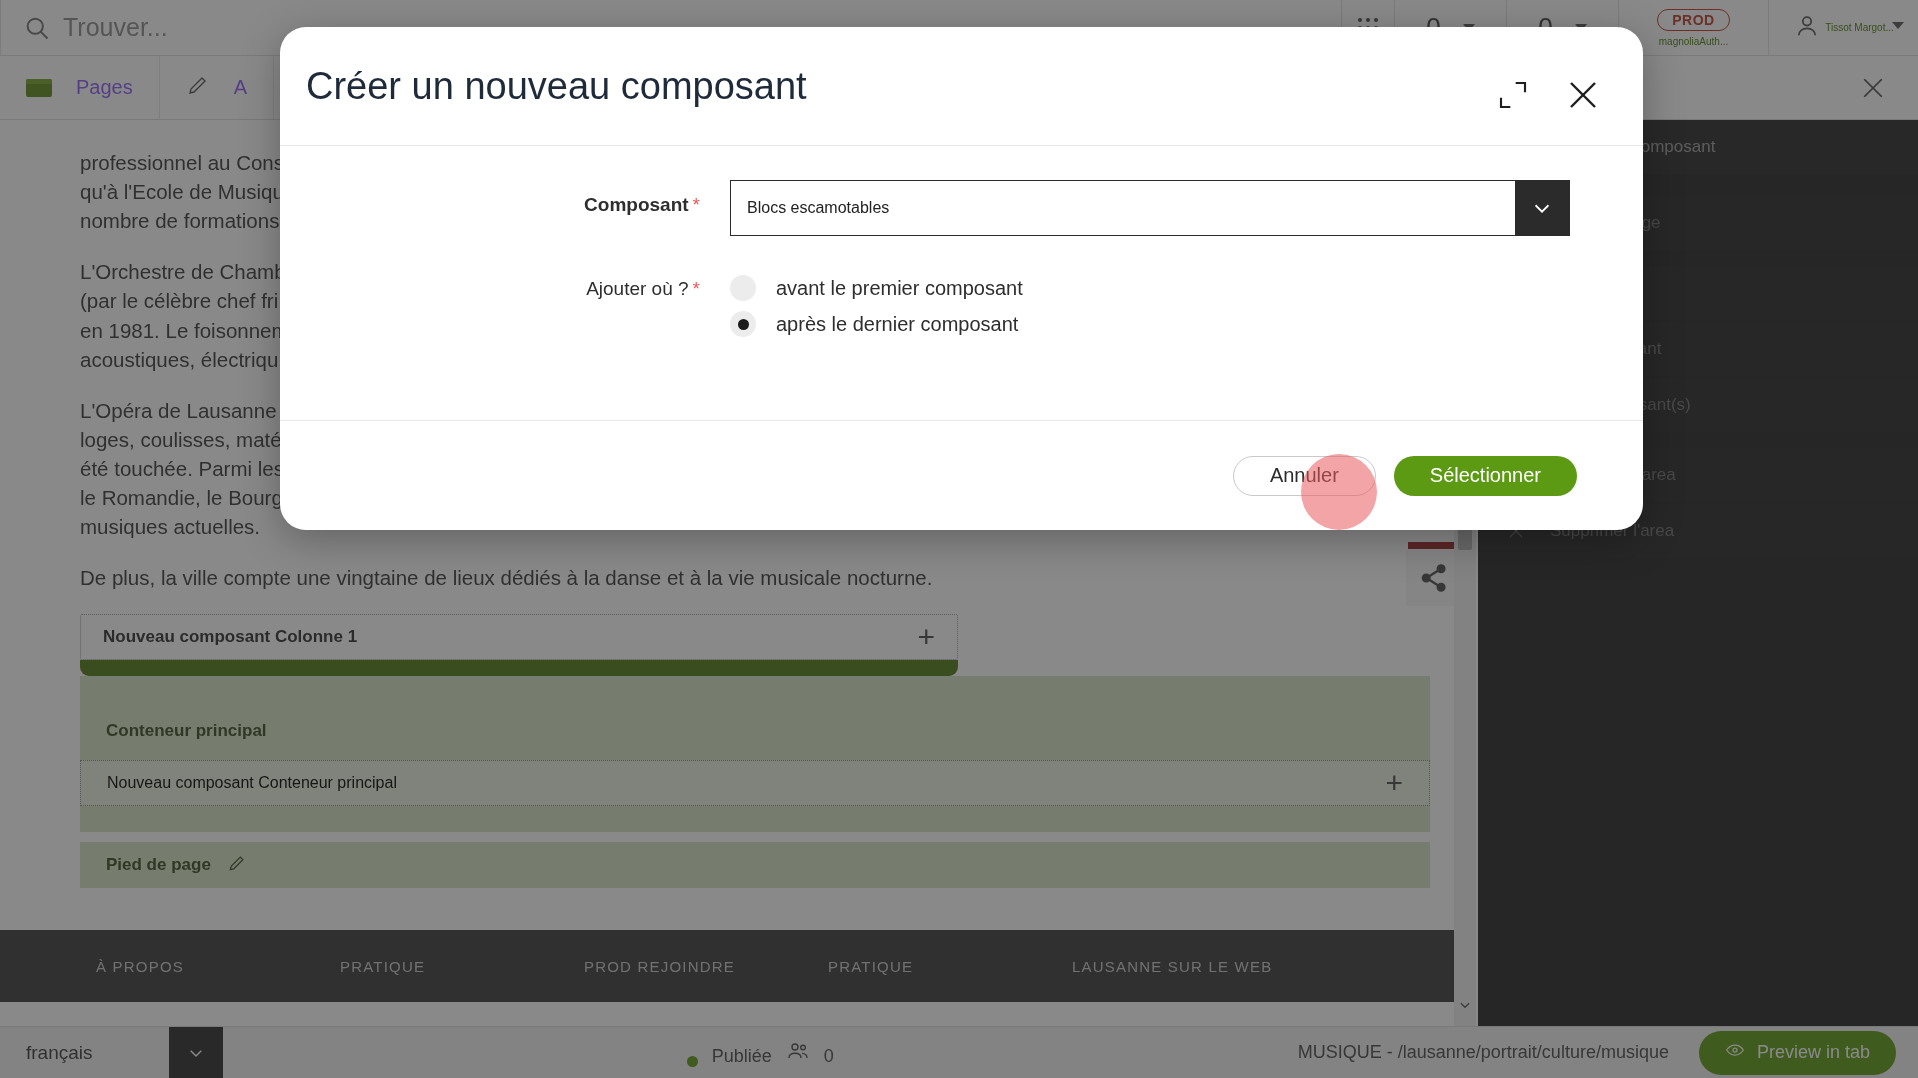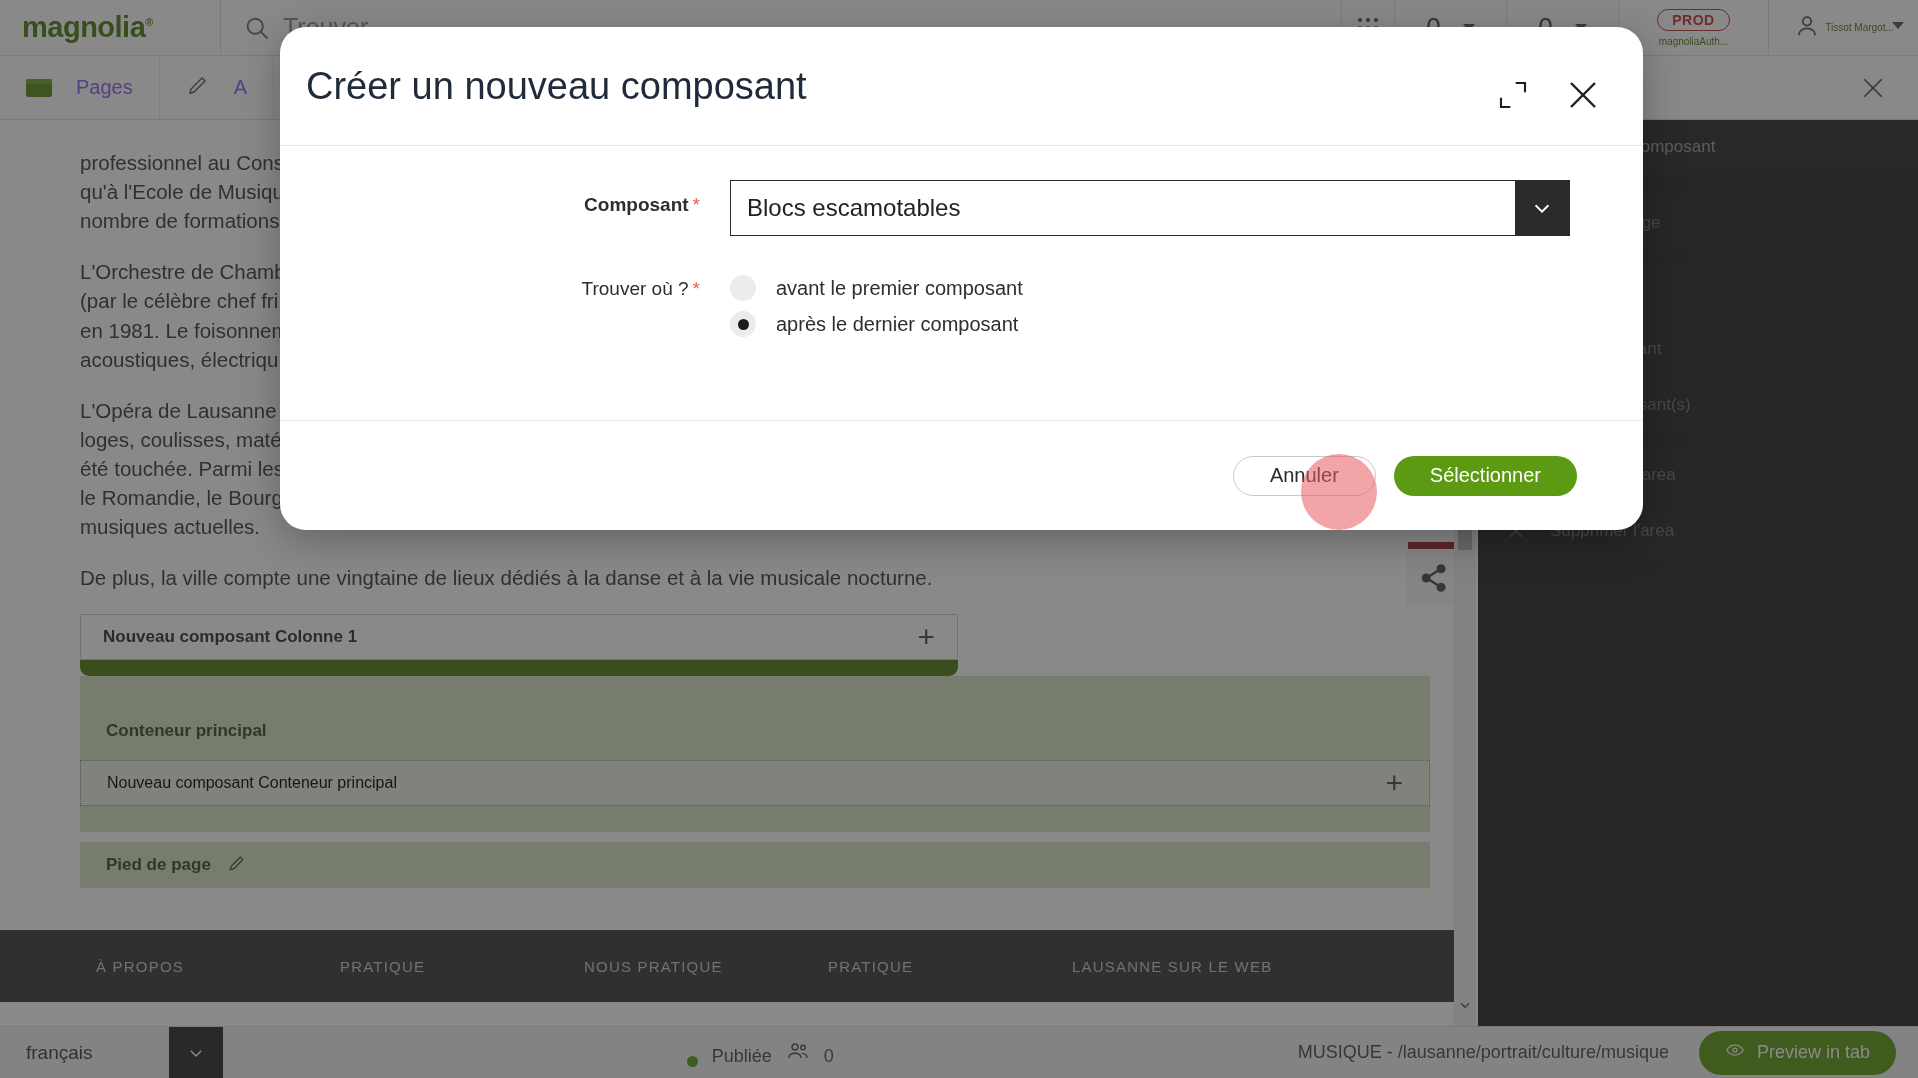--- a/index.html
+++ b/index.html
@@ -219,21 +219,21 @@
     width: 450px; text-align: right; padding-right: 30px; padding-top: 14px;
     font-size: 19px; color: #2e2e2e; font-weight: 700;
   }
   .field-label .req { color: #e8595b; font-weight: 400; margin-left: 4px; }
   .field-label.normal { font-weight: 400; }
 
   .select-wrap {
     width: 840px; height: 56px; border: 1.5px solid #2b2b2b; display: flex;
     align-items: stretch; background: #fff;
   }
-  .select-val { flex: 1; display: flex; align-items: center; padding-left: 16px; font-size: 24px; color: #222; }
+  .select-val { flex: 1; display: flex; align-items: center; padding-left: 16px; font-size: 16px; color: #222; }
   .select-arrow {
     width: 54px; background: #2b2b2b; display: flex; align-items: center; justify-content: center;
   }
 
   .radio-group { padding-top: 6px; }
   .radio-row { display: flex; align-items: center; gap: 20px; height: 36px; }
   .radio {
     width: 26px; height: 26px; border-radius: 50%; background: #ececec;
     display: flex; align-items: center; justify-content: center; flex: none;
   }
@@ -261,23 +261,20 @@
   }
 </style>
 </head>
 <body>
 
 <div id="app">
 
   <div class="base-layer">
 
     <div class="topbar">
-      <div class="logo-cell">
-        <div class="logo-text"><span>magnolia</span><sup>®</sup></div>
-      </div>
       <div class="search-cell">
         <span class="search-icon">
           <svg width="28" height="28" viewBox="0 0 24 24" fill="none" stroke="#6f6f6f" stroke-width="1.7">
             <circle cx="10.5" cy="10.5" r="6.5"></circle>
               <line x1="15.3" y1="15.3" x2="21" y2="21"></line>
           </svg>
         </span>
         <span class="search-placeholder">Trouver...</span>
       </div>
       <div class="topbar-right">
@@ -373,21 +370,21 @@
           <span>
             <svg width="20" height="20" viewBox="0 0 24 24" fill="none" stroke="#3b4a22" stroke-width="1.5">
               <path d="M4 20l4-1 11-11-3-3L5 16l-1 4z"></path>
             </svg>
           </span>
         </div>
 
         <div class="site-footer">
           <span>À PROPOS</span>
           <span>PRATIQUE</span>
-          <span>NOUS PRATIQUE</span>
+          <span>PROD REJOINDRE</span>
           <span>PRATIQUE</span>
           <span>LAUSANNE SUR LE WEB</span>
         </div>
       </div>
 
       <div class="share-btn">
         <svg width="34" height="34" viewBox="0 0 24 24" fill="none" stroke="#4a4a4a" stroke-width="1.6">
           <circle cx="17" cy="5.5" r="2.4" fill="#4a4a4a"></circle>
           <circle cx="6.5" cy="12" r="2.4" fill="#4a4a4a"></circle>
           <circle cx="17" cy="18.5" r="2.4" fill="#4a4a4a"></circle>
@@ -547,21 +544,21 @@
           <div class="select-arrow">
             <svg width="22" height="22" viewBox="0 0 24 24" fill="none" stroke="#fff" stroke-width="2">
               <polyline points="5,9 12,16 19,9"></polyline>
             </svg>
           </div>
         </div>
       </div>
 
       <div class="field-row" style="margin-top:28px">
         <div class="field-label normal">
-          <span>Trouver où ?</span><span class="req">*</span>
+          <span>Ajouter où ?</span><span class="req">*</span>
         </div>
         <div class="radio-group">
           <label class="radio-row">
             <span class="radio"></span>
             <span class="radio-label">avant le premier composant</span>
           </label>
           <label class="radio-row">
             <span class="radio checked"></span>
             <span class="radio-label">après le dernier composant</span>
           </label>

